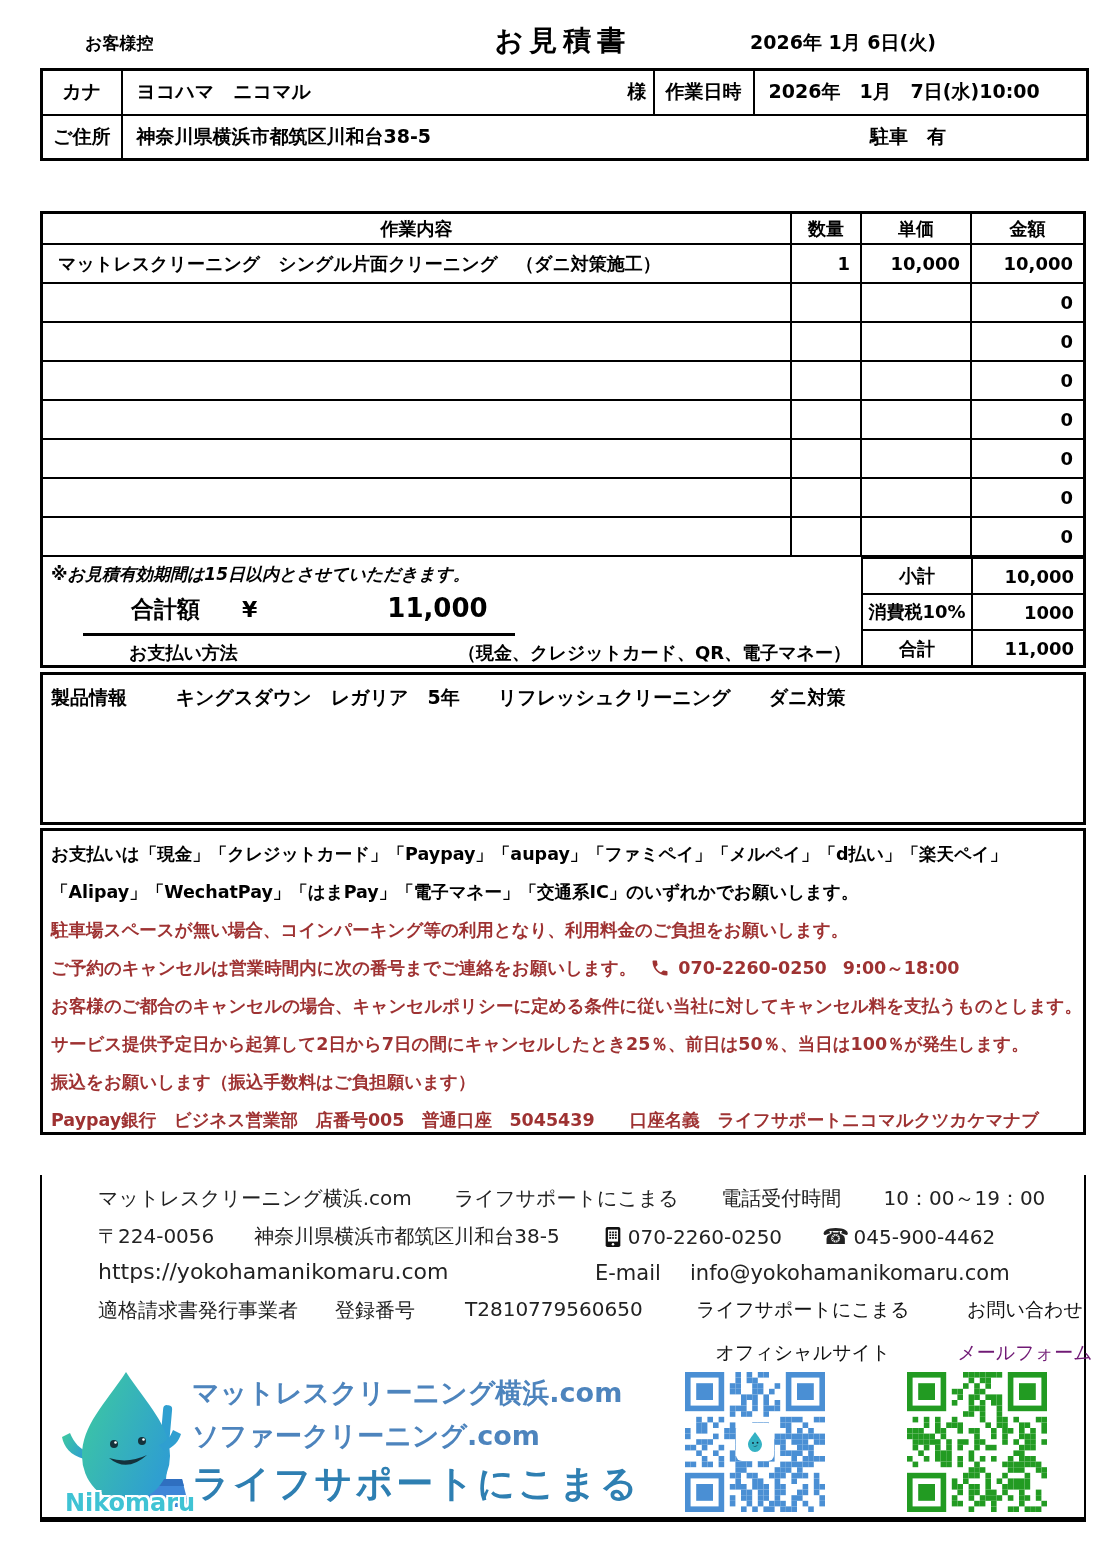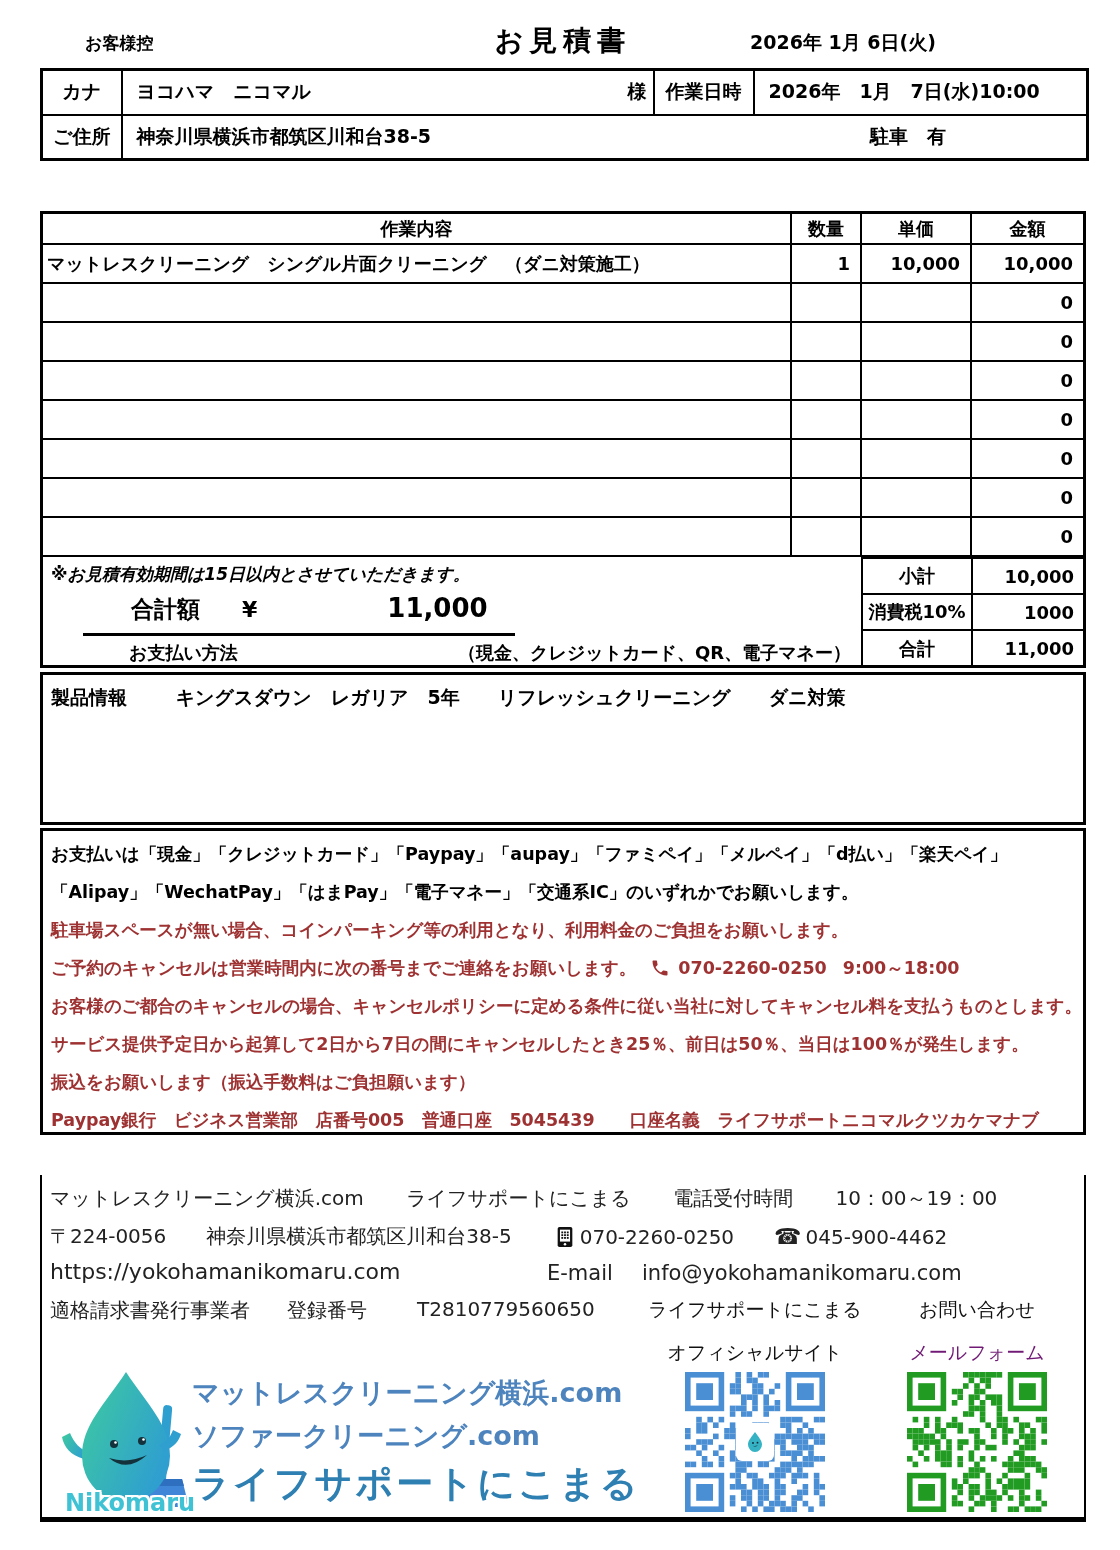--- a/index.html
+++ b/index.html
@@ -26,21 +26,21 @@
 
   
   #work-box { position:absolute; left:40px; top:211px; width:1046px; height:457px; border:3px solid #000; }
   table.work { width:1040px; border-collapse:collapse; table-layout:fixed; }
   table.work td { border:2px solid #000; font-size:18px; font-weight:600; vertical-align:middle; overflow:hidden; }
   table.work tr.whead td { height:30px; text-align:center; }
   table.work tr.wrow td { height:39px; }
   table.work td:first-child { border-left:none; }
   table.work td:last-child  { border-right:none; }
   table.work tr.whead td { border-top:none; }
-  td.w-desc { padding-left:4px; }
+  td.w-desc { padding-left:15px; }
   td.w-num  { text-align:right; padding-right:10px; }
 
   .summary { position:relative; width:1040px; height:109px; }
   .summary-left { position:absolute; left:0; top:0; width:818px; height:109px; }
   .validity-note { position:absolute; left:8px; top:6px; font-size:17px; font-weight:600;font-style:italic; }
   .total-line { position:absolute; left:88px; top:36px; display:flex; align-items:baseline; }
   .total-label { font-size:23px; font-weight:bold; }
   .total-yen { font-size:22px; font-weight:bold; margin-left:42px; }
   .total-amount { font-size:26px; font-weight:bold; margin-left:130px; }
   .total-underline { position:absolute; left:40px; top:76px; width:432px; height:3px; background:#000; }
@@ -63,21 +63,21 @@
 
   
   #notes-box { position:absolute; left:40px; top:828px; width:1046px; height:307px; border:3px solid #000; padding:4px 8px; }
   .note-line { height:38px; display:flex; align-items:center; font-size:17.5px; font-weight:600; white-space:nowrap; }
   .note-red { color:var(--note_red,#9e3232); }
   .phone-icon-inline { width:20px; height:20px; margin:0 8px 0 14px; flex:0 0 auto; }
   .cancel-phone { margin-right:16px; }
 
   
   #footer-box { position:absolute; left:40px; top:1175px; width:1046px; height:347px; border-left:2px solid #000; border-right:2px solid #000; border-bottom:5px solid #000; color:#222; }
-  .f-abs { position:absolute; white-space:nowrap; }
+  .f-abs { position:absolute; white-space:nowrap;margin-left:48px; }
   .f-line1 { top:10px; left:8px; font-size:20px; }
   .f-line1 span { margin-right:36px; }
   .f-line2 { top:48px; left:8px; font-size:20px; display:flex; align-items:center; }
   .f-postal { margin-right:40px; } .f-address { margin-right:44px; }
   .mobile-icon-inline { width:18px; height:22px; margin-right:6px; }
   .f-mobile { margin-right:40px; }
   .tel-glyph { font-size:22px; margin-right:4px; }
   .f-line3 { top:84px; left:8px; font-size:22px; }
   .f-email-label { position:absolute; left:505px; top:86px; font-size:21px; }
   .f-email { position:absolute; left:600px; top:86px; font-size:21px; }

